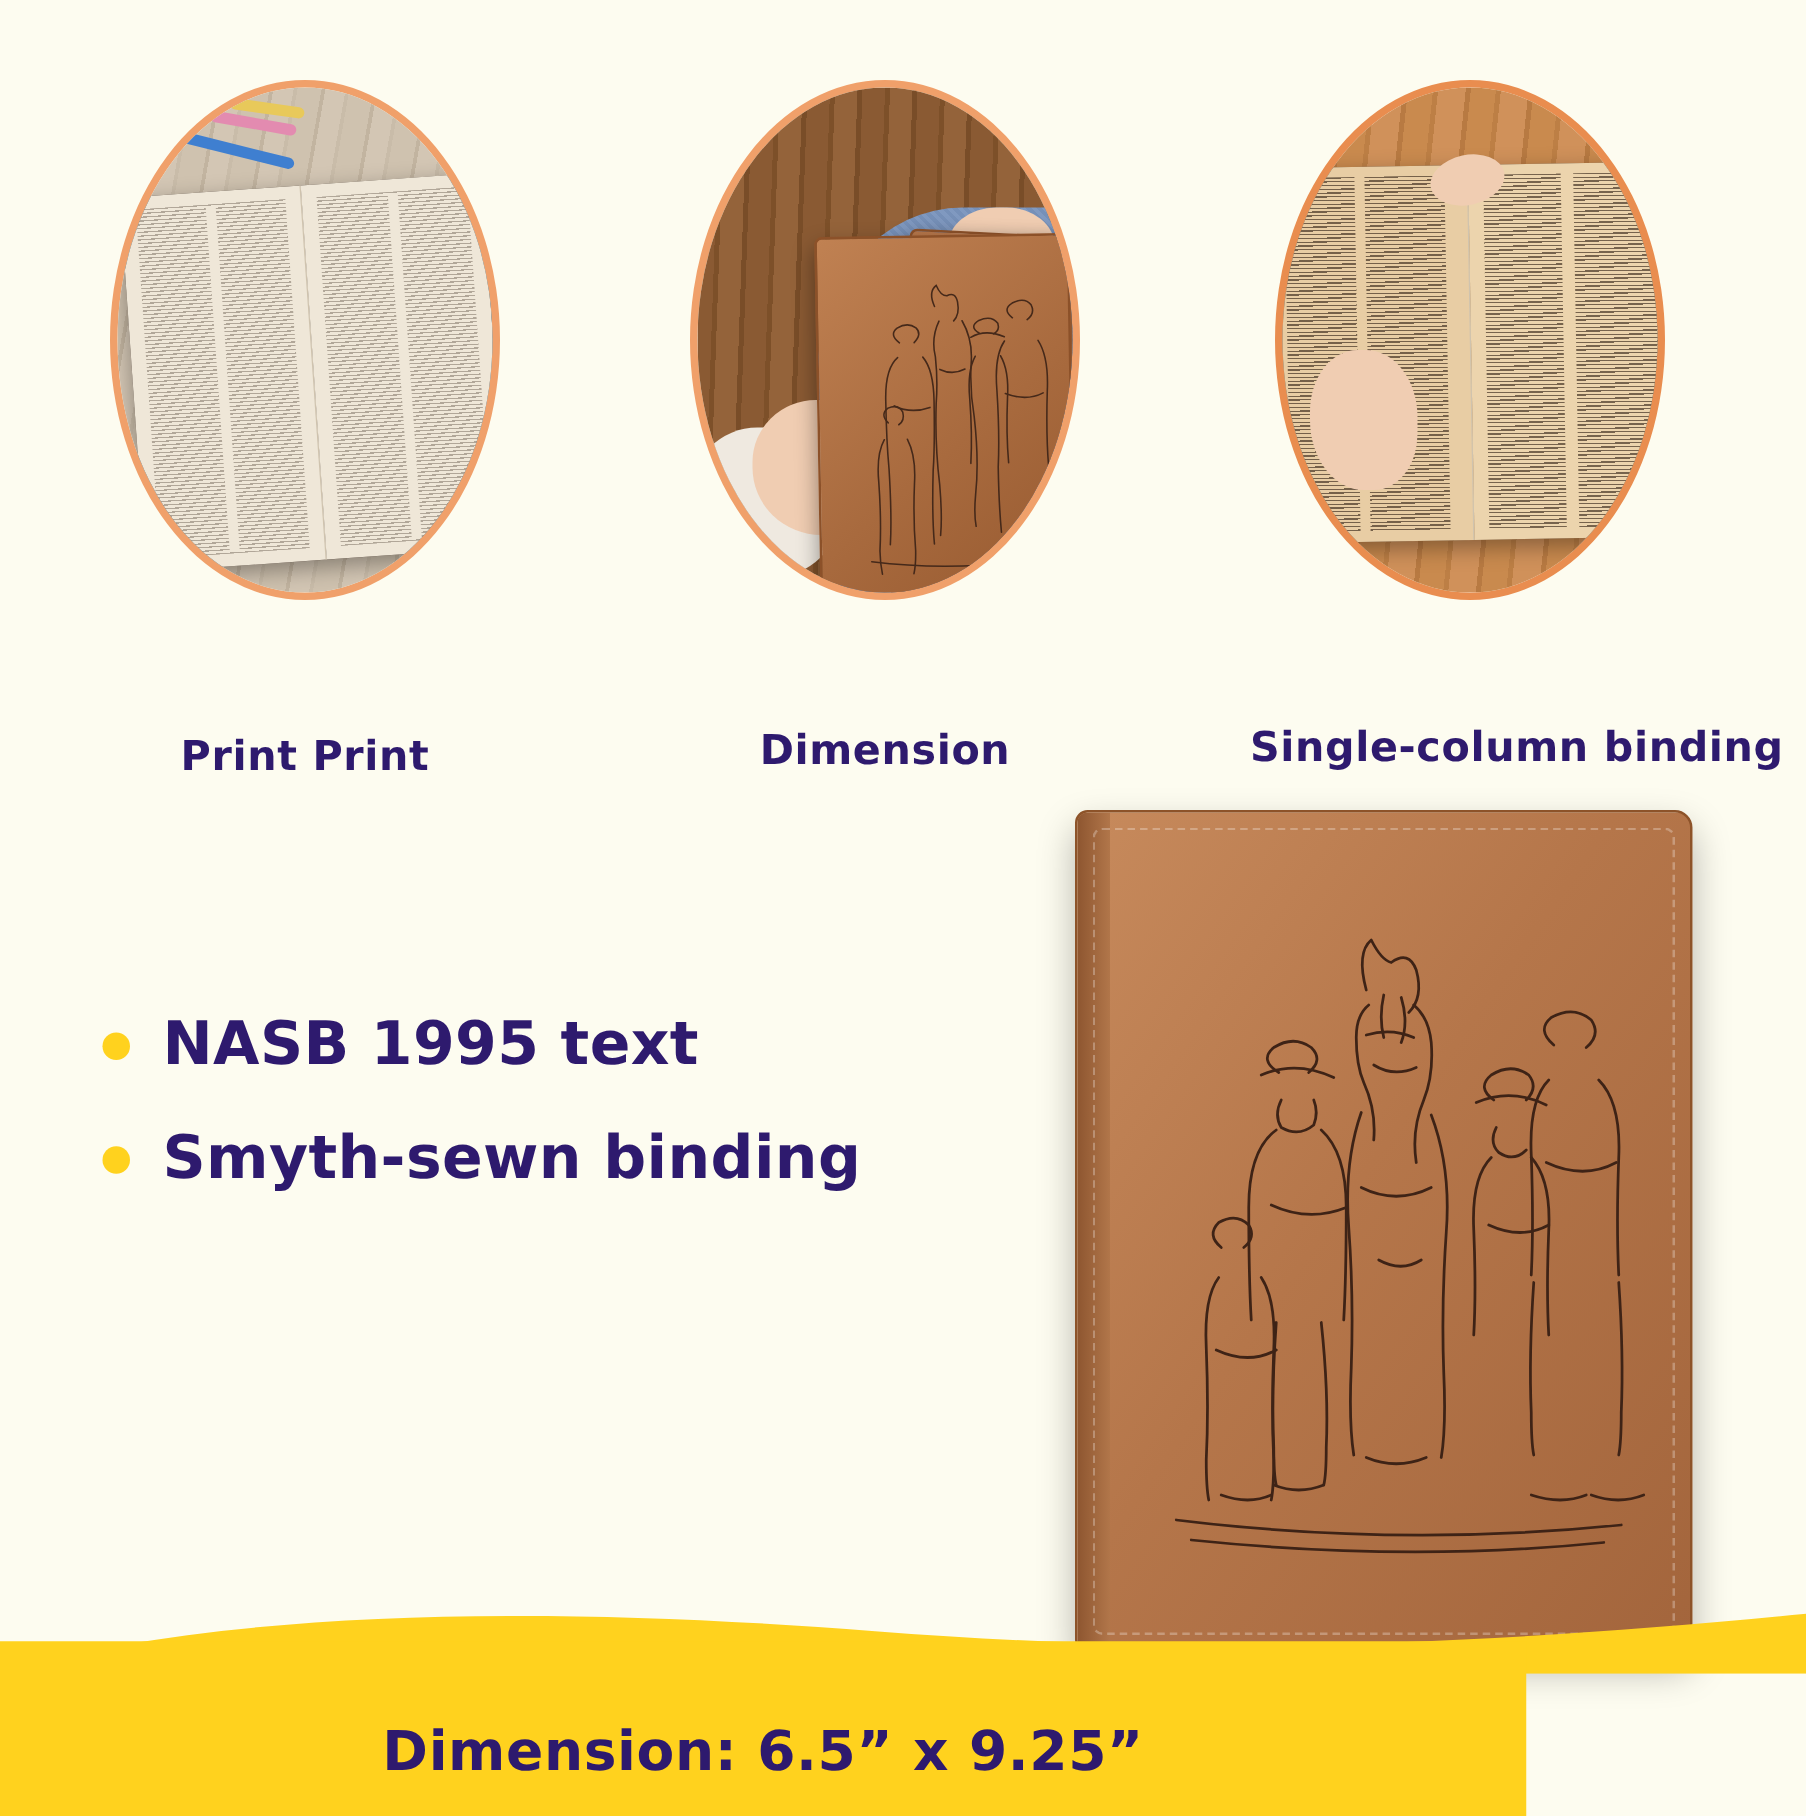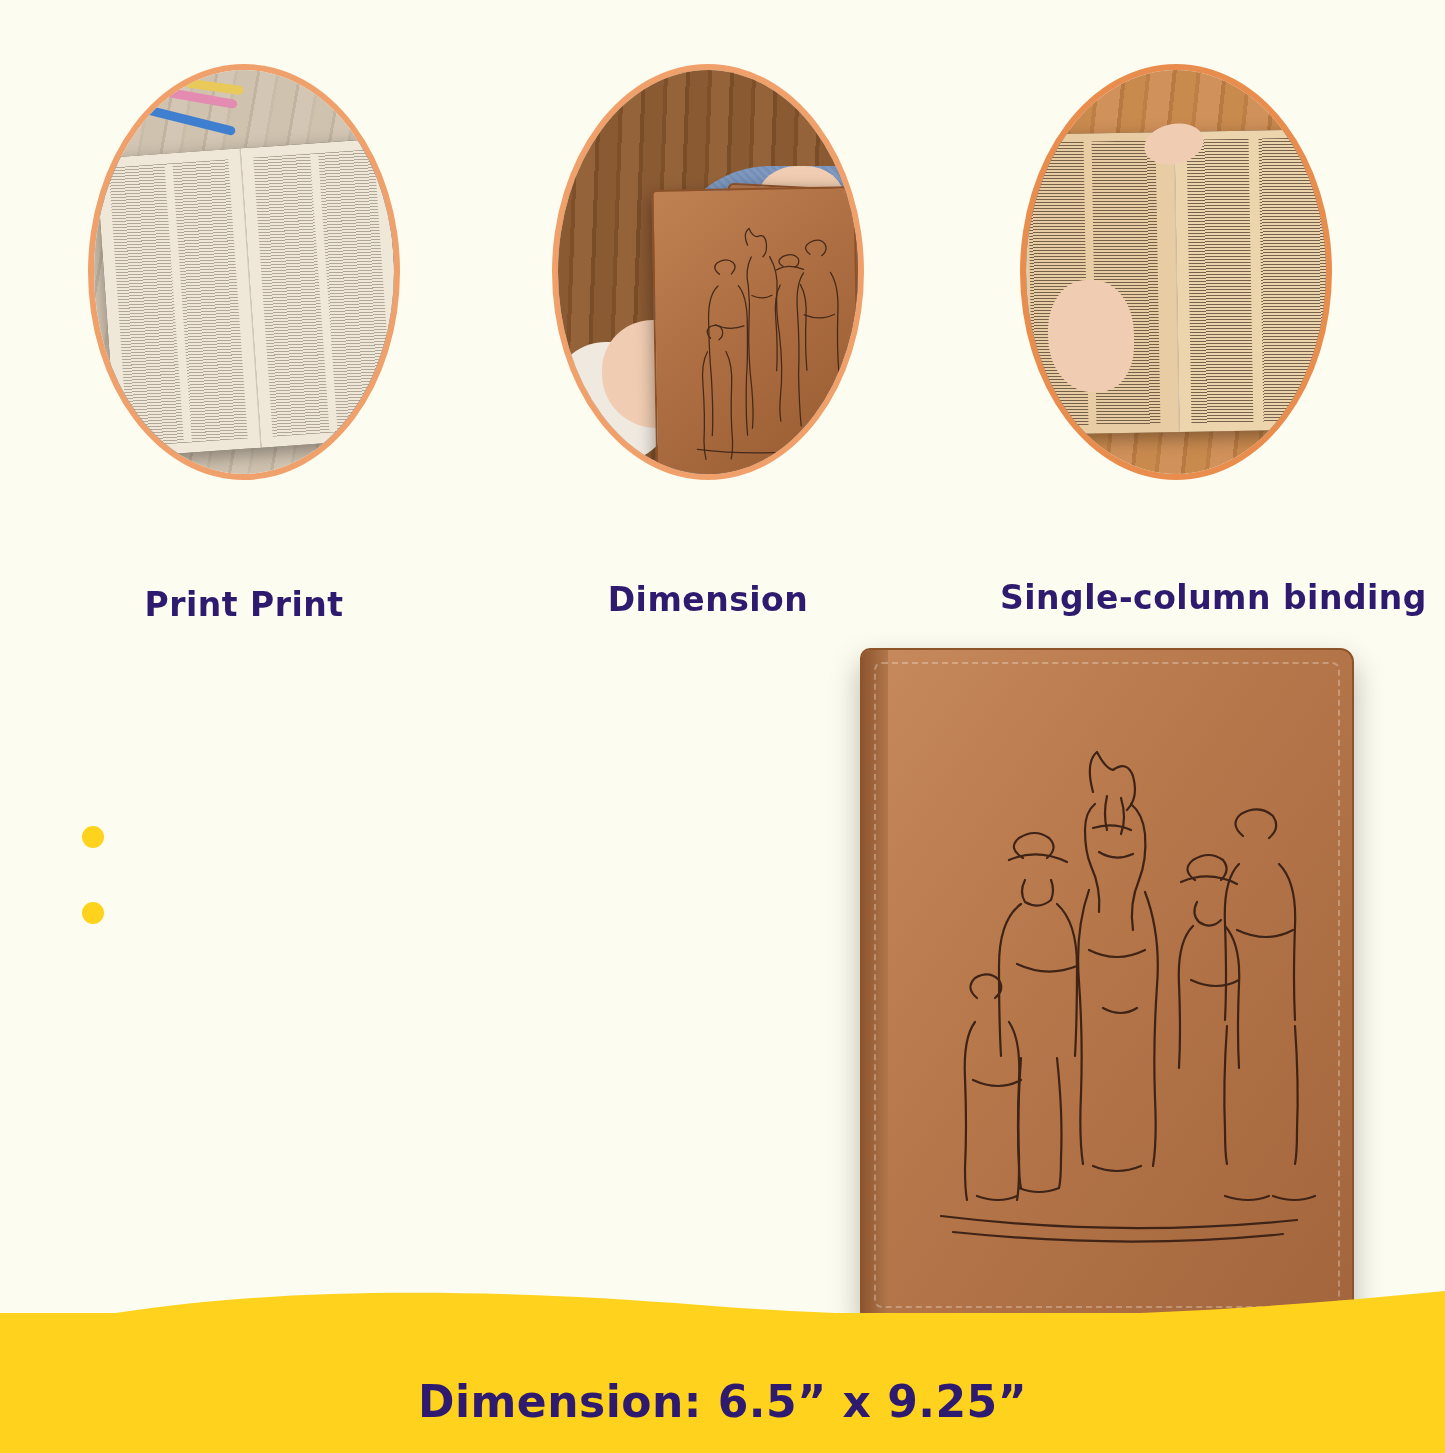--- a/index.html
+++ b/index.html
@@ -231,21 +231,21 @@
   }
 
   
   .engrave svg, .hero-art svg { width: 100%; height: 100%; display: block; }
 
   
   .banner {
     position: absolute;
     left: 0;
     bottom: 0;
-    width: 1445px;
+    width: 1221px;
     height: 140px;
   }
   .banner-bg {
     position: absolute;
     inset: 0;
     background: #ffd21e;
   }
   .banner-wave {
     position: absolute;
     left: 0;
@@ -362,23 +362,25 @@
   </div>
 </div>
 
 <div class="caption cap1">Print Print</div>
 <div class="caption cap2">Dimension</div>
 <div class="caption cap3">Single-column binding</div>
 
 <div class="bullets">
   <div class="bullet-row">
     <div class="bullet-dot"></div>
+    <div class="bullet-text">NASB 1995 text</div>
   </div>
   <div class="bullet-row">
     <div class="bullet-dot"></div>
+    <div class="bullet-text">Smyth-sewn binding</div>
   </div>
 </div>
 
 <div class="hero">
   <div class="spine"></div>
   <div class="stitch"></div>
   <div class="hero-art">
     <svg viewBox="0 0 400 530" preserveAspectRatio="xMidYMid meet" aria-hidden="true">
       <g stroke="#3e2316" stroke-width="2.2" fill="none" stroke-linecap="round" stroke-linejoin="round">
 

